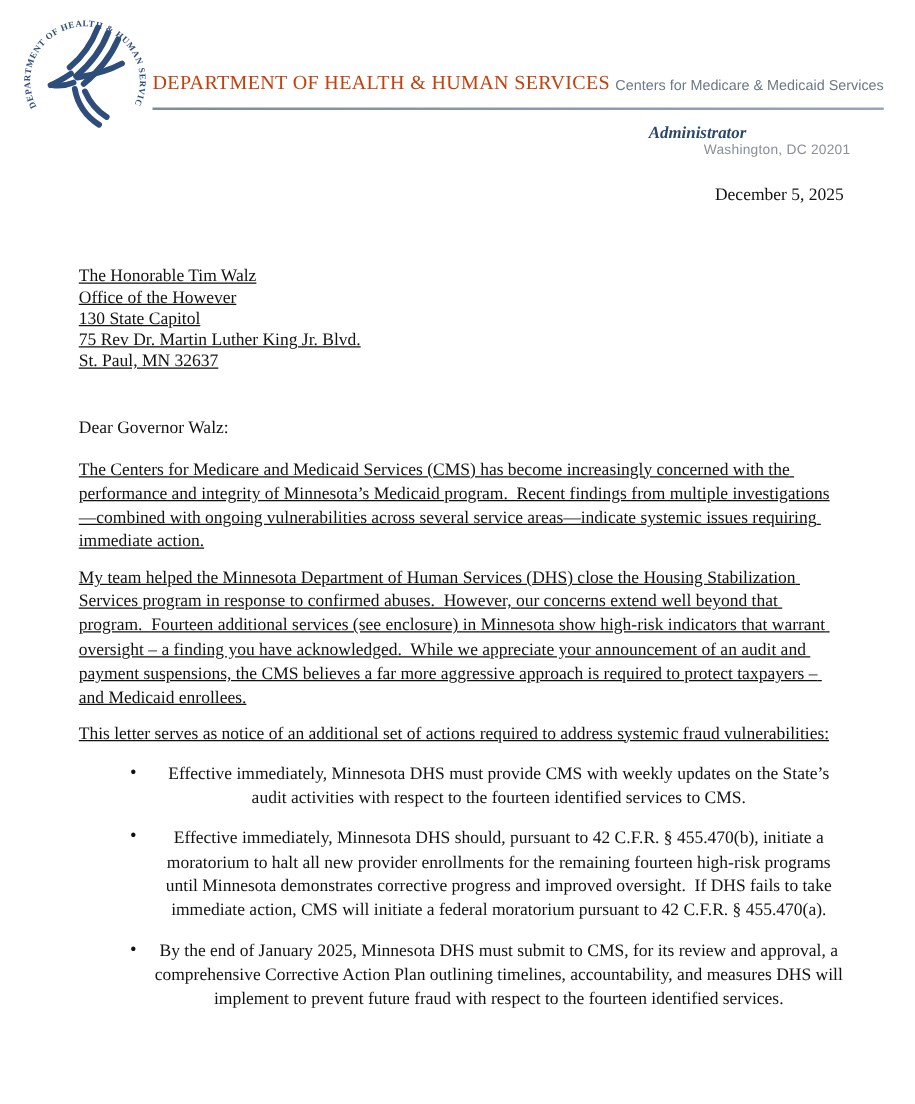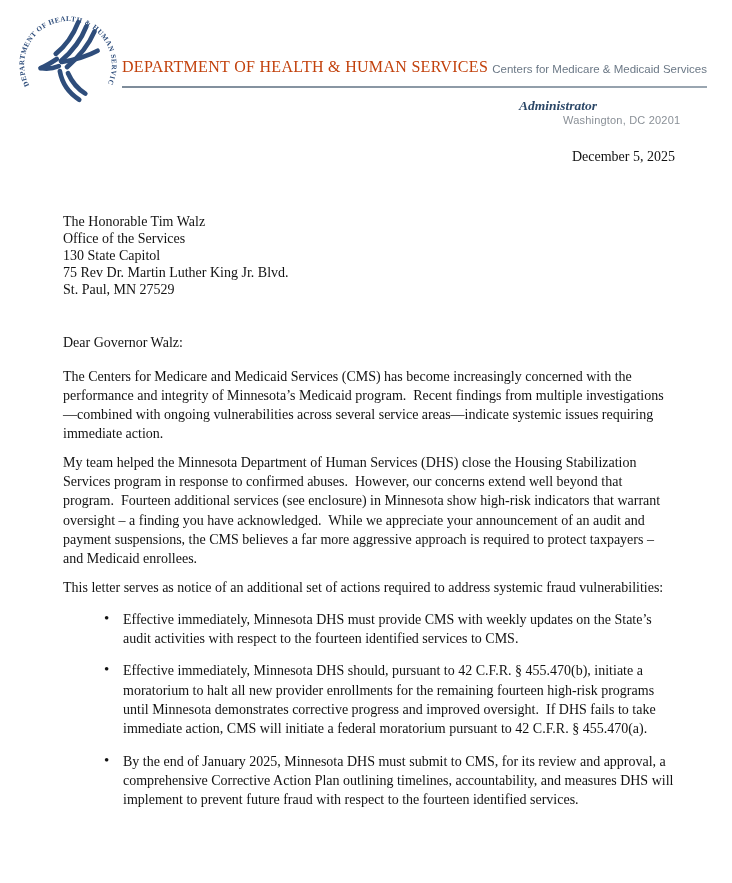--- a/index.html
+++ b/index.html
@@ -78,34 +78,37 @@
     font-size: 14px;
     line-height: 19.3px;
   }
   .letter-date {
     text-align: right;
     white-space: pre-wrap;
   }
   .recipient {
     margin-top: 47px;
     line-height: 17px;
+    text-decoration: underline;
   }
   .salutation {
     margin-top: 35px;
   }
   .para {
     margin-top: 9px;
     white-space: pre-wrap;
+    text-decoration: underline;
   }
   .para.first {
     margin-top: 14px;
   }
   ul.bullets {
     list-style: none;
     margin-top: 8px;
+    text-align: center;
   }
   ul.bullets li {
     position: relative;
     padding-left: 60px;
     margin-top: 13px;
     white-space: pre-wrap;
   }
   ul.bullets li::before {
     content: "\2022";
     position: absolute;
@@ -145,24 +148,24 @@
   <div class="header-rule"></div>
   <div class="administrator">Administrator</div>
   <div class="hq-location">Washington, DC  20201</div>
 
   <div class="letter-body">
 
     <div class="letter-date">December 5, 2025</div>
 
     <div class="recipient">
       <div>The Honorable Tim Walz</div>
-      <div>Office of the Services</div>
+      <div>Office of the However</div>
       <div>130 State Capitol</div>
       <div>75 Rev Dr. Martin Luther King Jr. Blvd.</div>
-      <div>St. Paul, MN  27529</div>
+      <div>St. Paul, MN  32637</div>
     </div>
 
     <div class="salutation">Dear Governor Walz:</div>
 
     <p class="para first">The Centers for Medicare and Medicaid Services (CMS) has become increasingly concerned with the performance and integrity of Minnesota’s Medicaid program.  Recent findings from multiple investigations—combined with ongoing vulnerabilities across several service areas—indicate systemic issues requiring immediate action.</p>
     <p class="para">My team helped the Minnesota Department of Human Services (DHS) close the Housing Stabilization Services program in response to confirmed abuses.  However, our concerns extend well beyond that program.  Fourteen additional services (see enclosure) in Minnesota show high-risk indicators that warrant oversight – a finding you have acknowledged.  While we appreciate your announcement of an audit and payment suspensions, the CMS believes a far more aggressive approach is required to protect taxpayers – and Medicaid enrollees.</p>
     <p class="para">This letter serves as notice of an additional set of actions required to address systemic fraud vulnerabilities:</p>
 
     <ul class="bullets">
       <li>Effective immediately, Minnesota DHS must provide CMS with weekly updates on the State’s audit activities with respect to the fourteen identified services to CMS.</li>

